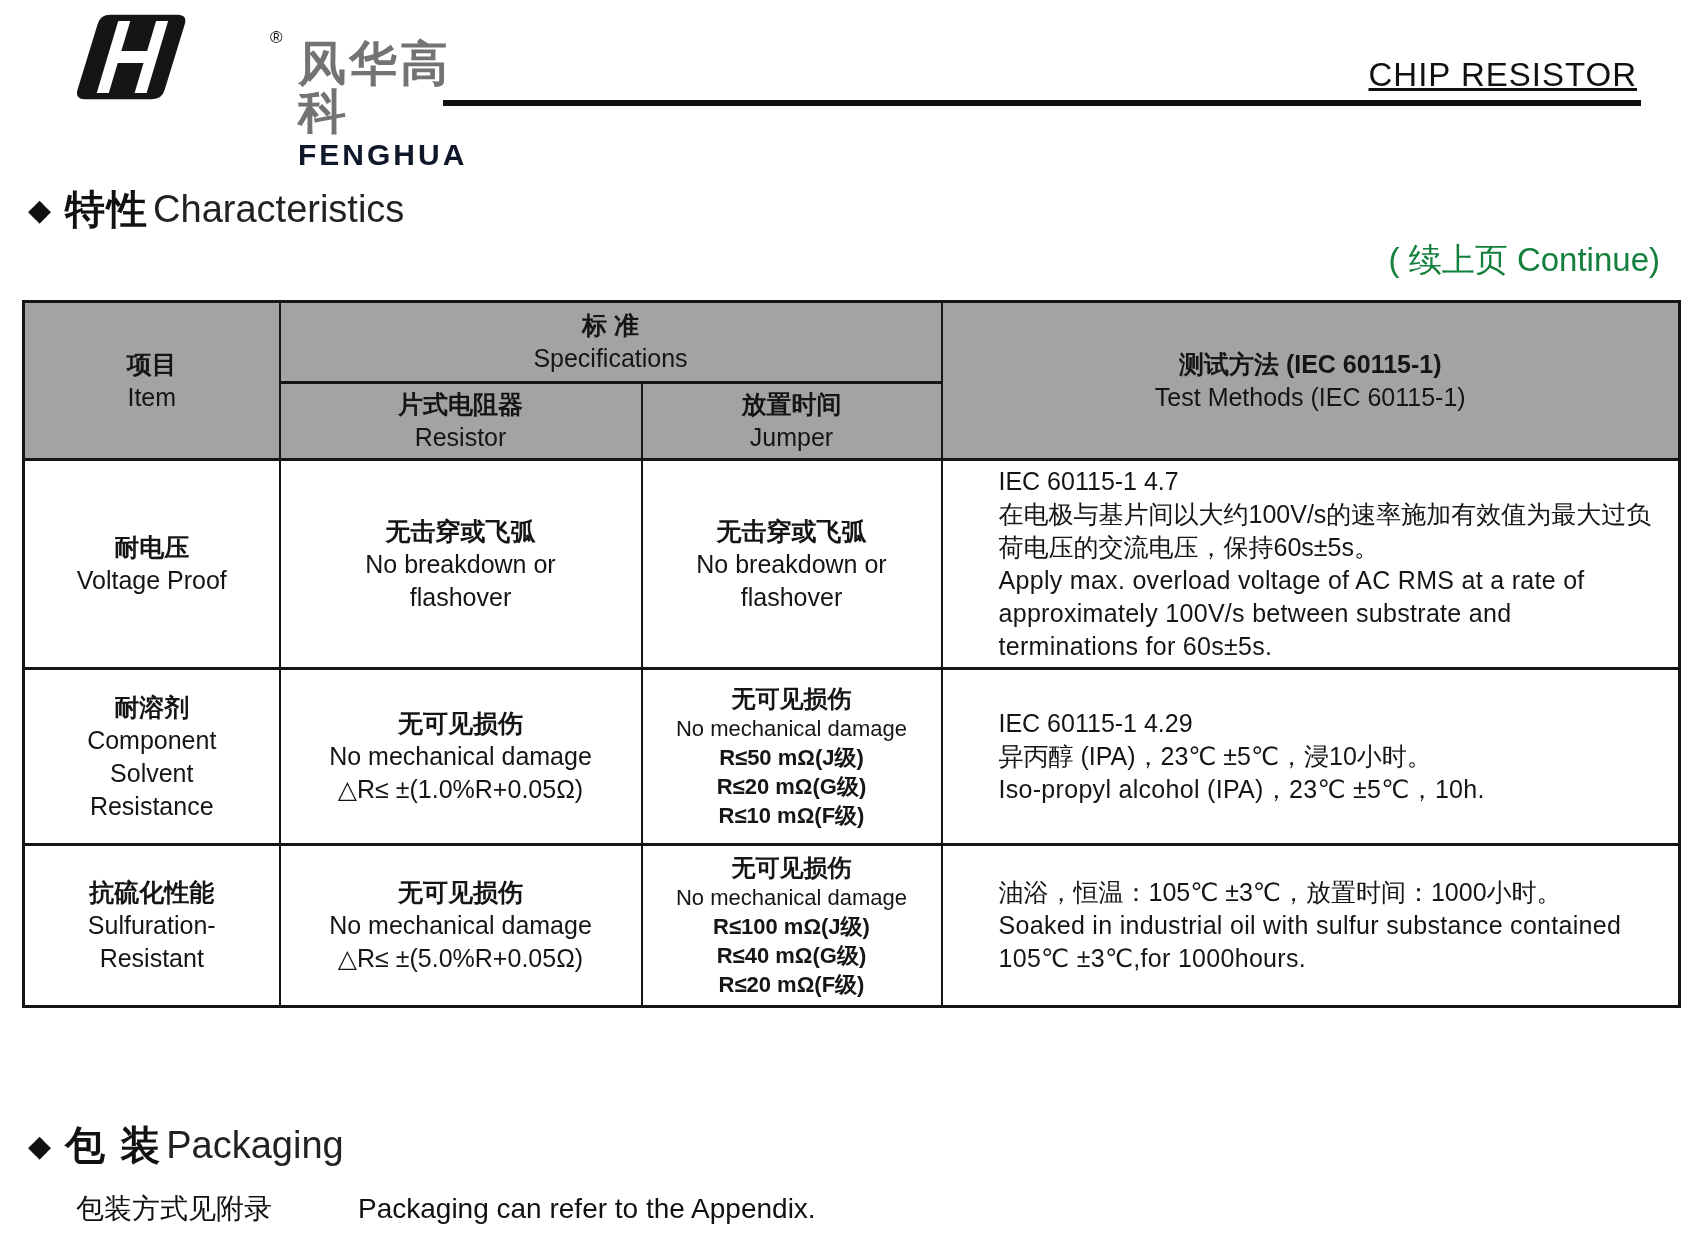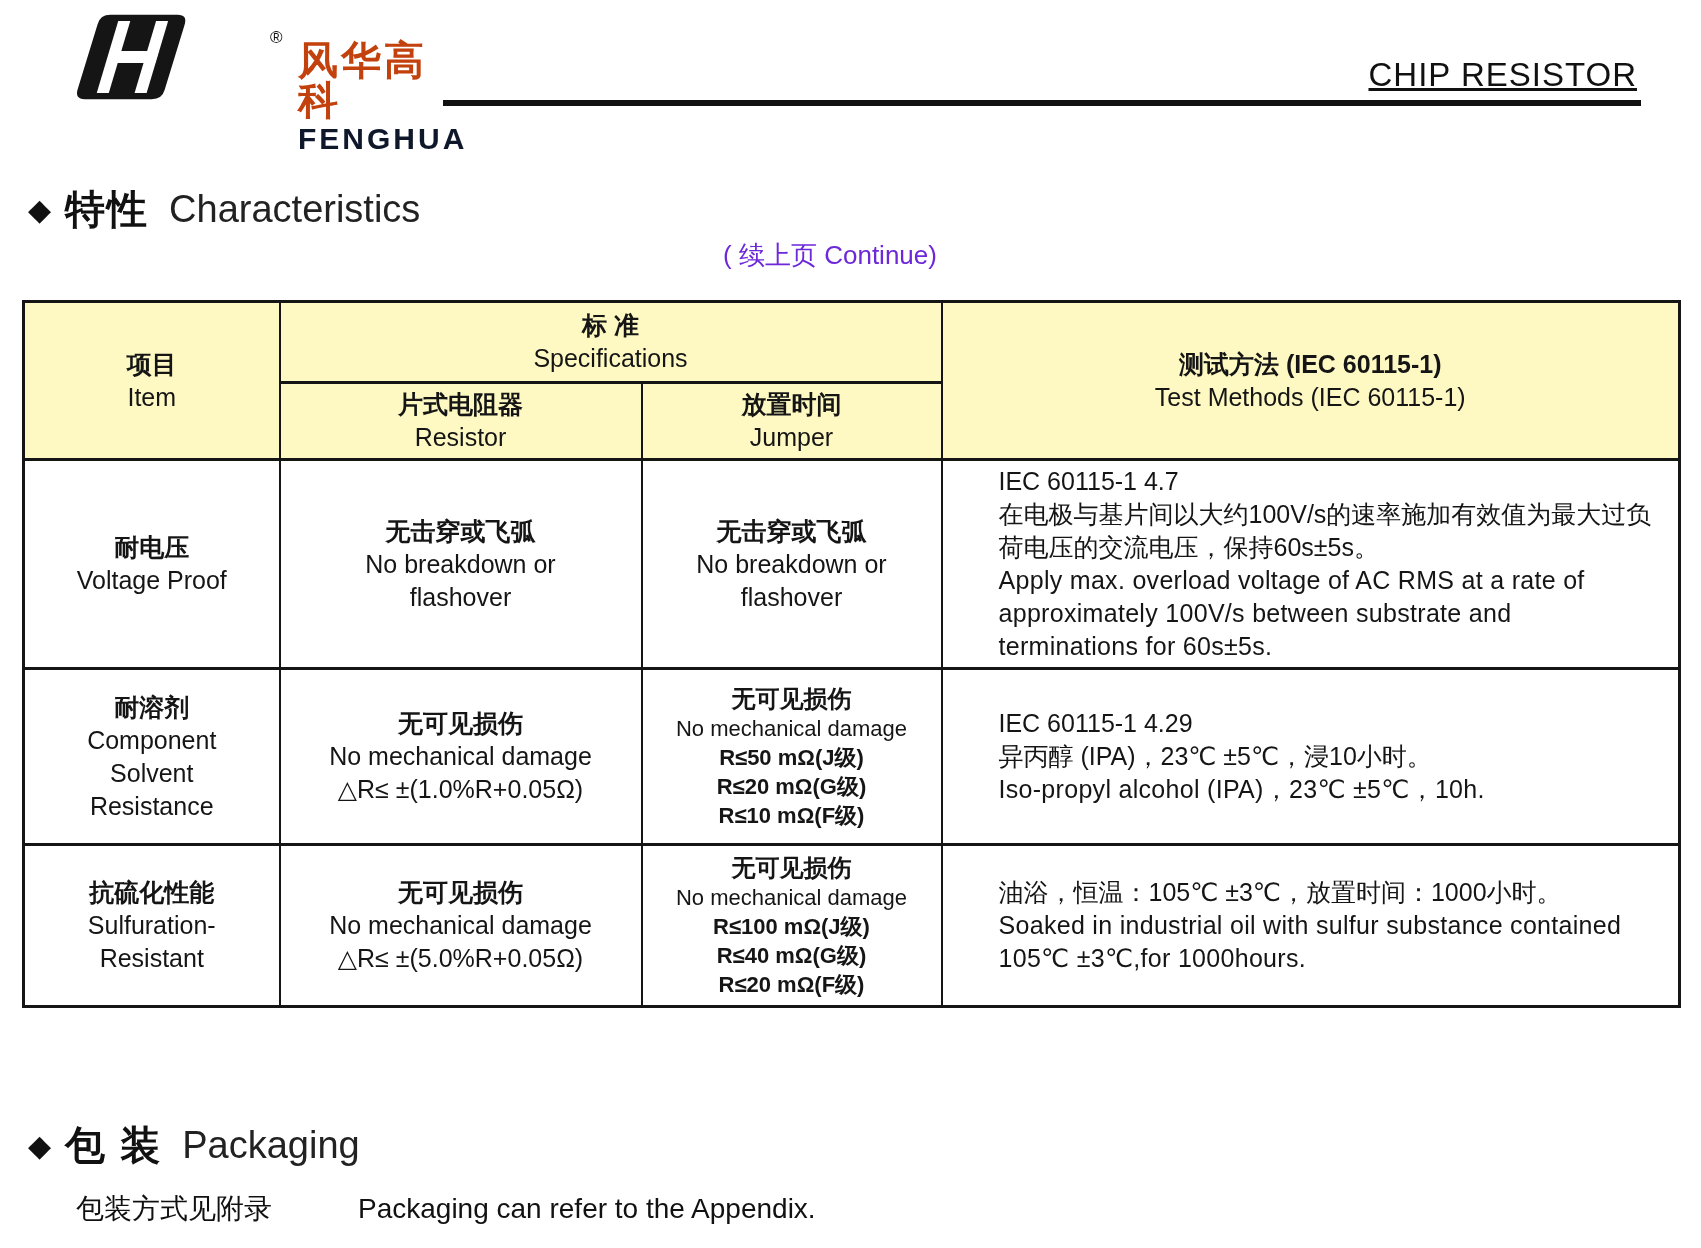--- a/index.html
+++ b/index.html
@@ -10,53 +10,53 @@
     font-family: "Liberation Sans", "DejaVu Sans", sans-serif;
     color: #1a1a1a;
     overflow: hidden;
   }
 
   
   .logo-wrap { position: absolute; left: 70px; top: 14px; display: flex; align-items: flex-start; }
   .logo-mark { position: relative; width: 124px; height: 86px; }
   .logo-reg { position: absolute; left: 200px; top: 14px; font-size: 17px; color:#111; }
   .brand-text { position: absolute; left: 228px; top: 26px; line-height: 1; }
-  .brand-cn { display:block; font-size: 40px; font-weight: 700; letter-spacing: 3px; color:#c2410c; }
+  .brand-cn { display:block; font-size: 48px; font-weight: 700; letter-spacing: 3px; color:#737373; }
   .brand-en { display:block; font-size: 30px; font-weight: 700; letter-spacing: 3px; color:#0f172a; margin-top: 4px; }
   .product-title { position: absolute; right: 64px; top: 56px; font-size: 33px; letter-spacing: 1px; color:#111;text-decoration:underline; }
   .header-rule { position: absolute; left: 443px; top: 100px; width: 1198px; height: 6px; background: #111; }
 
   
   .section-heading { position: absolute; display: flex; align-items: center; }
   .section-heading .bullet { font-size: 30px; color:#111; margin-right: 14px; }
   .section-heading .t-cn { font-size: 40px; font-weight: 700; color:#111; letter-spacing: 2px; }
-  .section-heading .t-en { font-size: 38px; color:#222; margin-left: 20px; }
+  .section-heading .t-en { font-size: 38px; color:#222; margin-left: 4px; }
   .heading-characteristics { left: 28px; top: 182px; }
   .heading-packaging { left: 28px; top: 1118px; }
 
-  .continue-note { position: absolute; top: 238px; left: 0; width: 1660px; text-align: center; font-size: 26px; color:#6d28d9; }
+  .continue-note { position: absolute; top: 238px; left: 0; width: 1660px; text-align: right; font-size: 33px; color:#15803d; }
 
   .packaging-note { position: absolute; left: 76px; top: 1190px; font-size: 28px; color:#111; display: flex; align-items: baseline; }
   .packaging-note .note-en { margin-left: 86px; }
 
   
   table.spec-table {
     position: absolute; left: 22px; top: 300px;
     width: 1656px;
     border-collapse: collapse; table-layout: fixed;
     border: 3px solid #151515;
   }
   .spec-table td {
     border: 2px solid #151515;
     border-top-width: 3px; border-bottom-width: 3px;
     text-align: center; vertical-align: middle;
     padding: 4px 6px;
     font-size: 25px; line-height: 1.32; color:#151515;
   }
-  .spec-table td.th { background: #fef9c3; text-align: center; }
+  .spec-table td.th { background: #a3a3a3; text-align: center; }
   tr.row-h1 td { height: 70px; }
   tr.row-h2 td { height: 66px; }
   tr.body-r0 { height: 208px; }
   tr.body-r1 { height: 176px; }
   tr.body-r2 { height: 162px; }
 
   .cellstack span { display: block; }
   .cn-line { font-weight: 600; }
   .hdr-en { font-weight: 400; }
 

